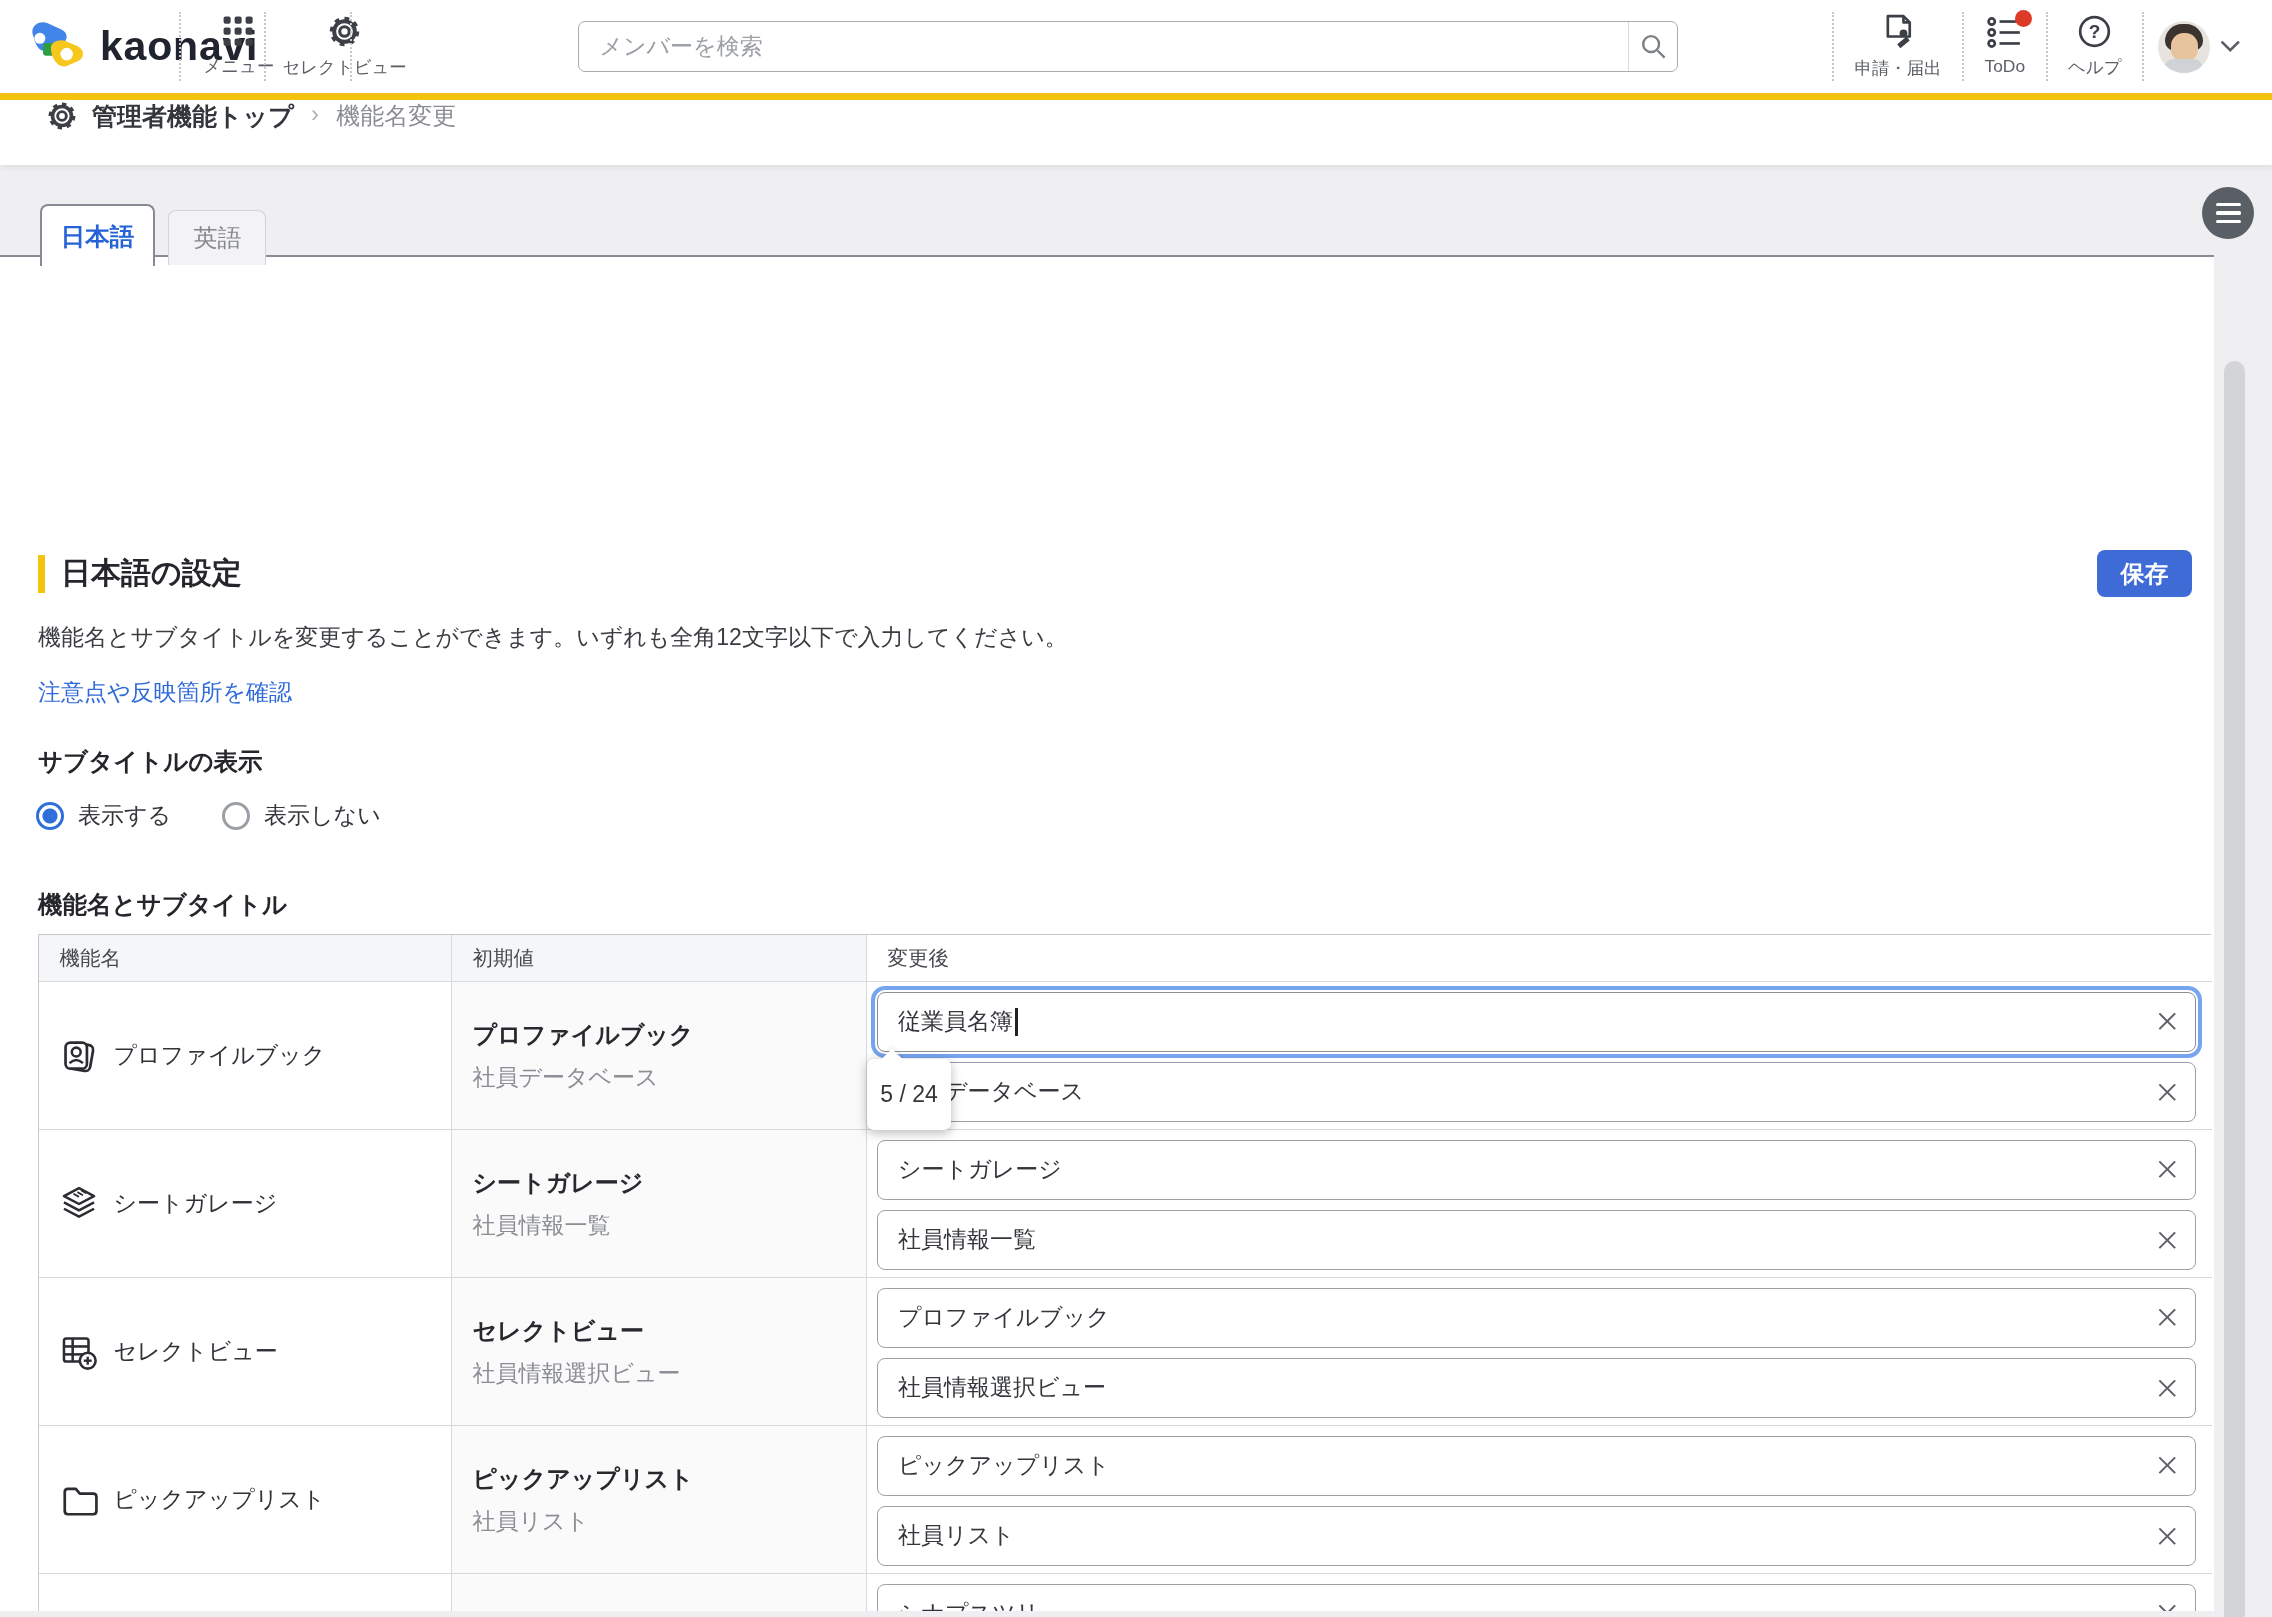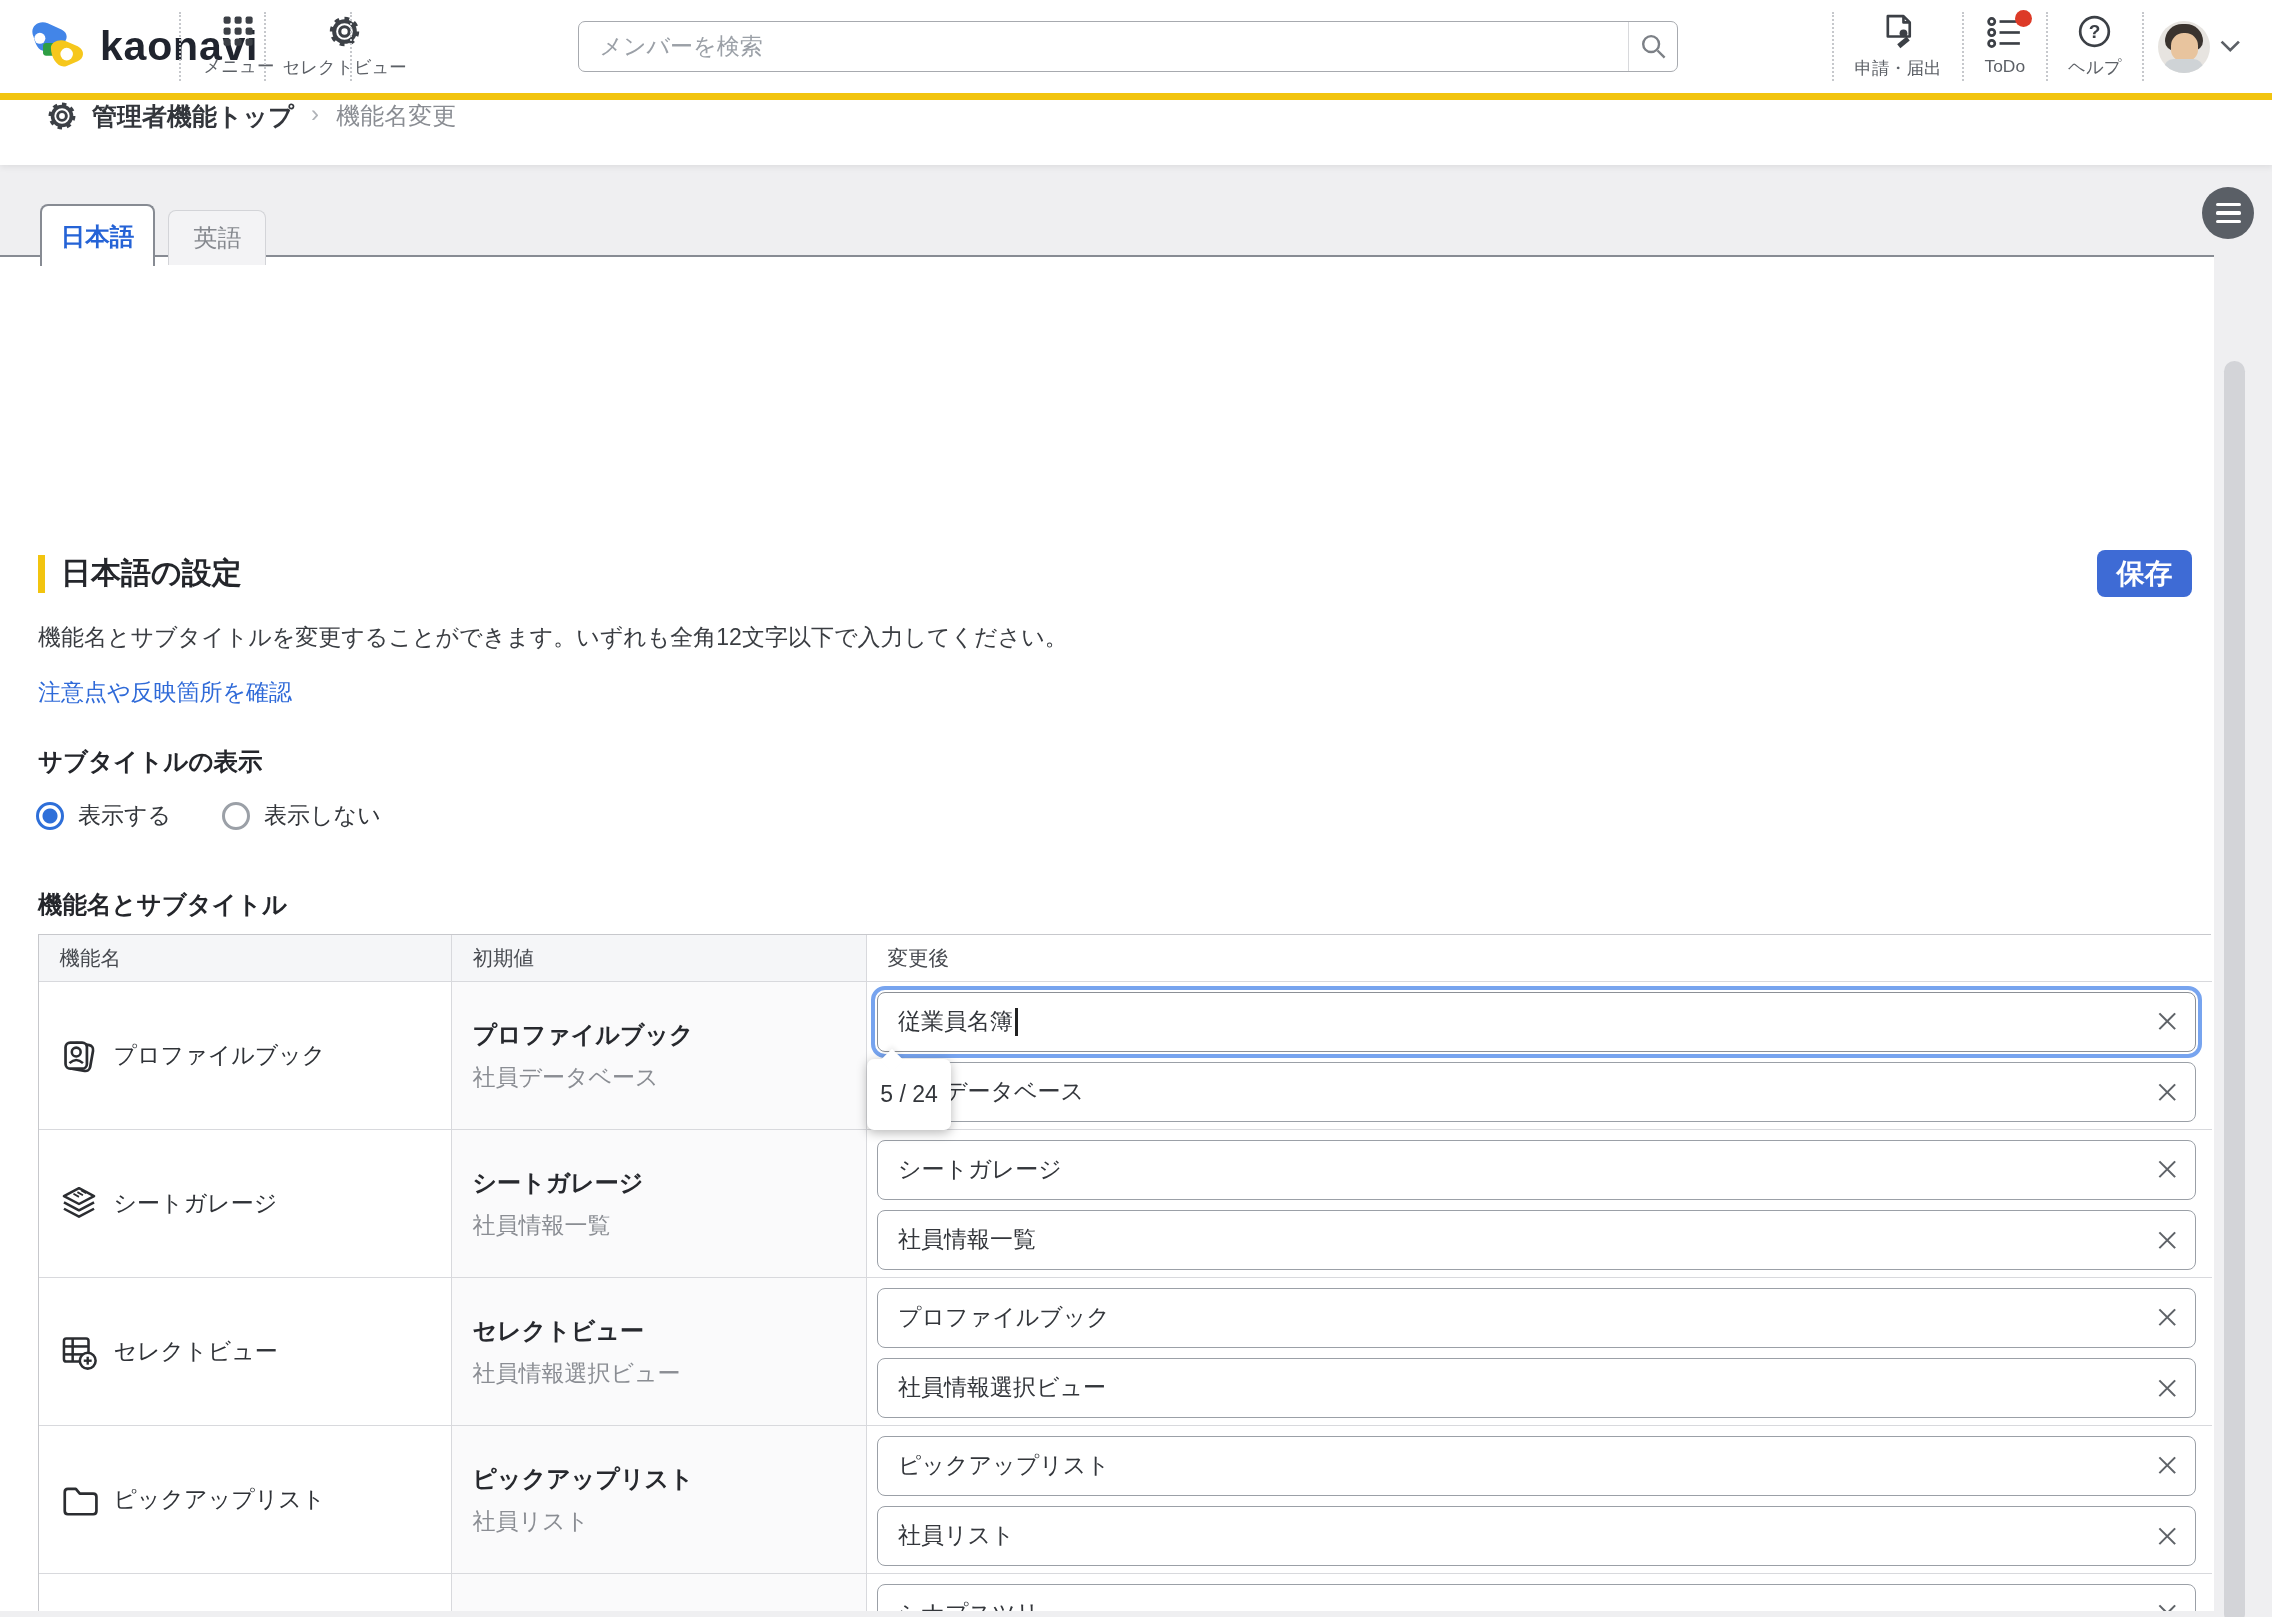--- a/index.html
+++ b/index.html
@@ -40,21 +40,21 @@
   .tab-idle { width:98px; height:55px; margin-top:6.3px; background:#f3f3f5; border:1.6px solid #d3d4d8; border-bottom:none; font-size:24px; color:#85888e; }
   .panel { position:absolute; top:255px; left:0; width:2214px; height:1356px; background:#fff; border-top:2.4px solid #878b93; z-index:10; overflow:hidden; }
   .round-menu-btn { position:absolute; top:187px; left:2202px; width:52px; height:52px; border-radius:50%; background:#5a5f66; display:flex; flex-direction:column; align-items:center; justify-content:center; gap:5.5px; z-index:16; }
   .round-menu-btn i { display:block; width:25px; height:3.2px; background:#fff; border-radius:1.6px; }
   .scroll-thumb { position:absolute; top:361px; left:2224px; width:20.5px; height:1263px; background:#d3d4d8; border-radius:10.3px; z-index:5; }
 
   
   .sec-head { position:absolute; top:296px; left:38px; display:flex; align-items:center; gap:16px; }
   .sec-bar { width:7px; height:38px; background:#f2c40f; }
   .sec-title { font-size:30px; font-weight:700; color:#24262b; }
-  .save-btn { position:absolute; top:293px; left:2097px; width:95px; height:47px; background:#3e6bd5; border-radius:8px; color:#fff; font-size:28px; font-weight:700; display:flex; align-items:center; justify-content:center; }
+  .save-btn { position:absolute; top:293px; left:2097px; width:95px; height:47px; background:#3e6bd5; border-radius:8px; color:#fff; font-size:24px; font-weight:700; display:flex; align-items:center; justify-content:center; }
   .desc { position:absolute; top:365px; left:38px; font-size:23px; color:#3a3d42; }
   .note-link { position:absolute; top:412px; left:38px; font-size:23px; color:#2f6ad8;margin-top:8px; }
   .sub-head { position:absolute; top:488px; left:38px; font-size:24.5px; font-weight:700; color:#24262b; }
   .radio-row { position:absolute; top:543px; left:36px; display:flex; align-items:center; gap:51px; }
   .radio-opt { display:flex; align-items:center; gap:14px; font-size:23px; color:#33363b; }
   .radio { width:28px; height:28px; border-radius:50%; }
   .radio.on { border:3.2px solid #2e6fd9; background:radial-gradient(circle, #2e6fd9 0 7px, #fff 8px); }
   .radio.off { border:3.2px solid #9ba0a7; background:#fff; }
   .tbl-head { position:absolute; top:631px; left:38px; font-size:24.5px; font-weight:700; color:#24262b; }
 

